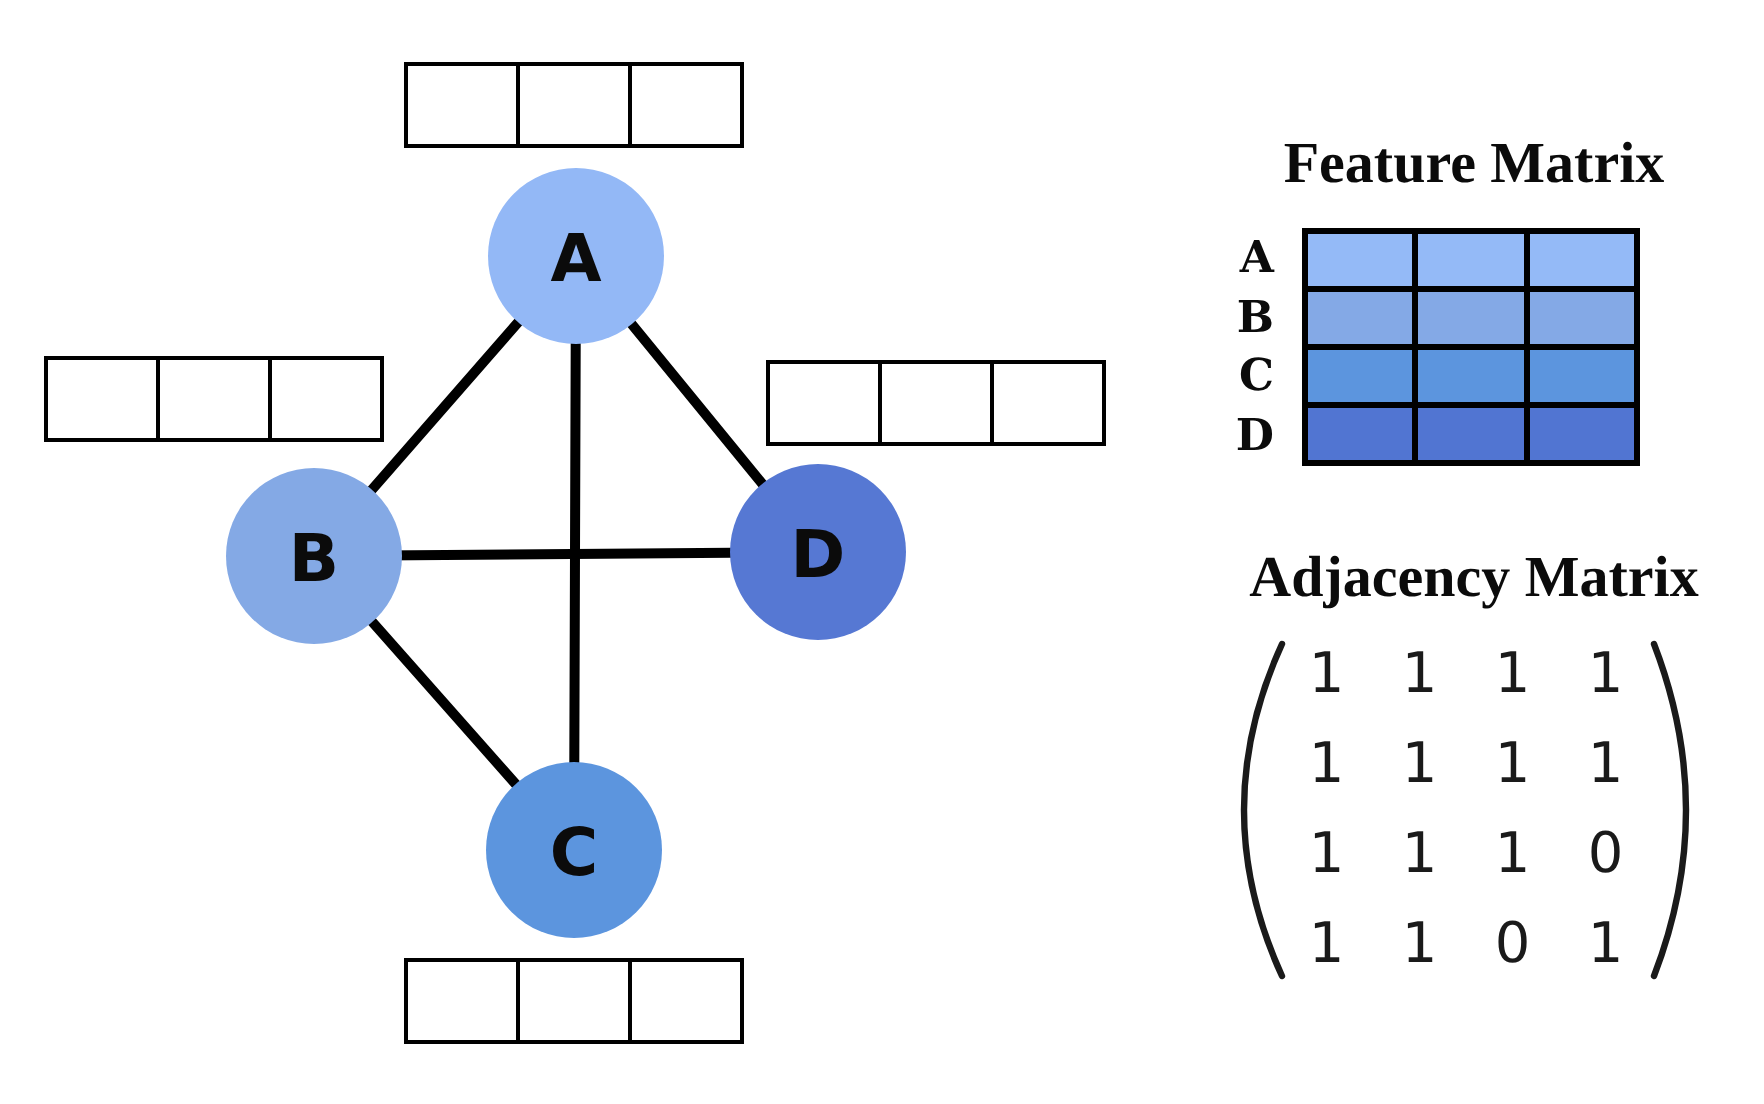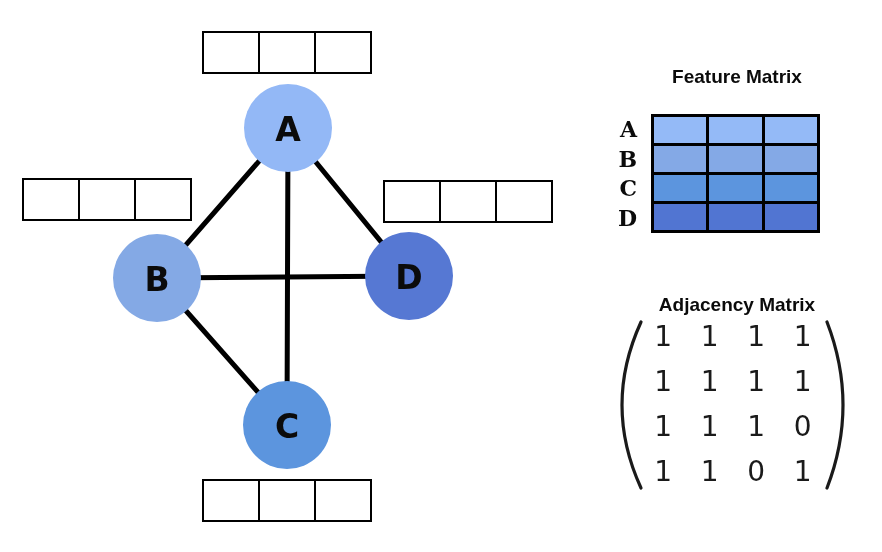--- a/index.html
+++ b/index.html
@@ -18,25 +18,25 @@
   .fvbox{position:absolute;display:flex;border:2px solid #000;background:#fff;}
   .fvcell{width:54px;height:39px;background:#fff;}
   .fvcell + .fvcell{border-left:2px solid #000;}
   .fv-top{left:202px;top:31px;}
   .fv-left{left:22px;top:178px;}
   .fv-right{left:383px;top:180px;}
   .fv-bottom{left:202px;top:479px;}
   
   .panel-title{
     position:absolute;left:597px;width:280px;text-align:center;
-    font-family:Liberation Sans, sans-serif;
-    font-weight:bold;font-size:19px;color:#0b0b0b;white-space:nowrap;
+    font-family:Liberation Serif, serif;
+    font-weight:bold;font-size:29px;color:#0b0b0b;white-space:nowrap;
   }
   .fm-title{top:66px;}
-  .am-title{top:294px;}
+  .am-title{top:273px;}
   
   .fm-labels{
     position:absolute;left:596px;top:114px;width:48px;height:119px;
     display:flex;flex-direction:column;
   }
   .fm-label{
     flex:1;display:flex;align-items:center;justify-content:flex-end;
     padding-right:7px;
     font-family:"DejaVu Serif","Liberation Serif",serif;
     font-weight:bold;font-size:22px;color:#0b0b0b;line-height:1;

